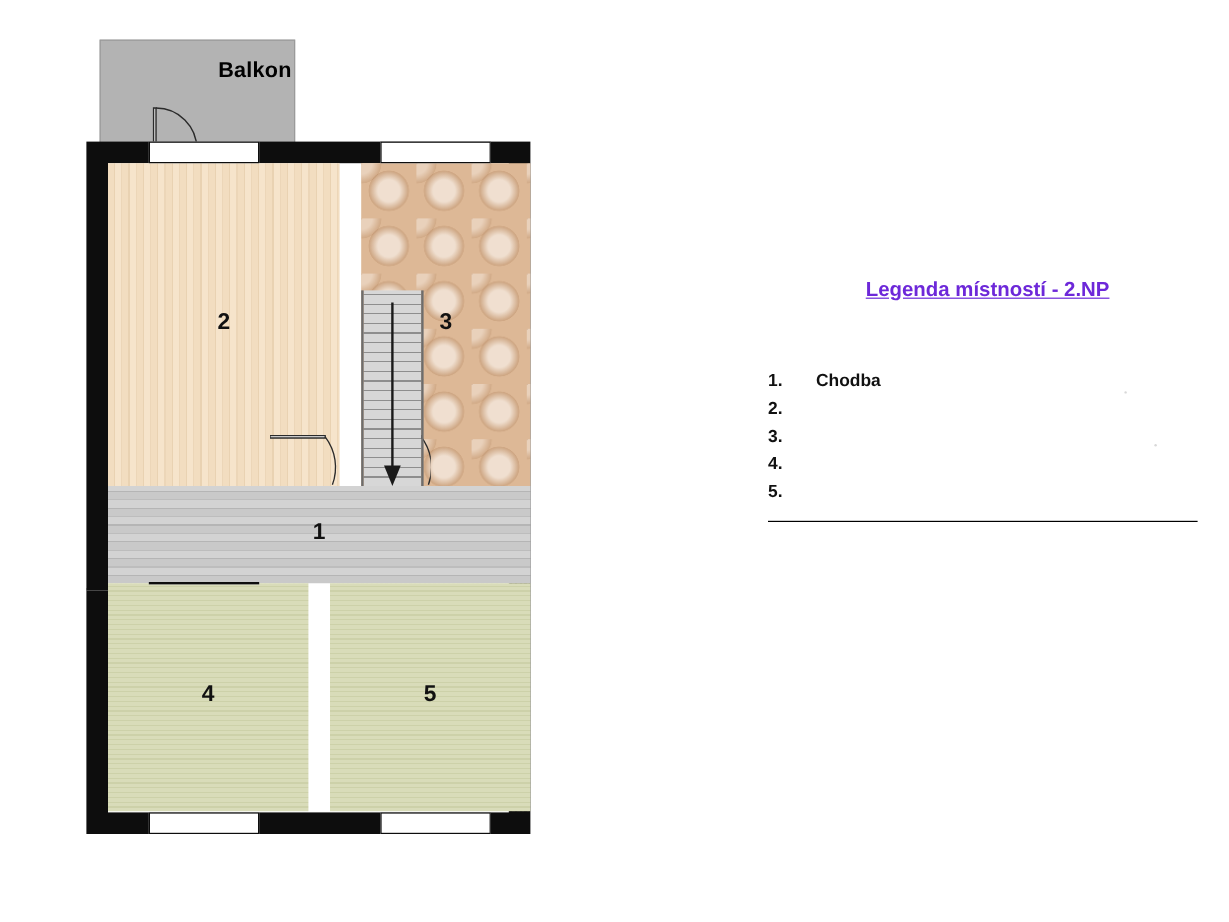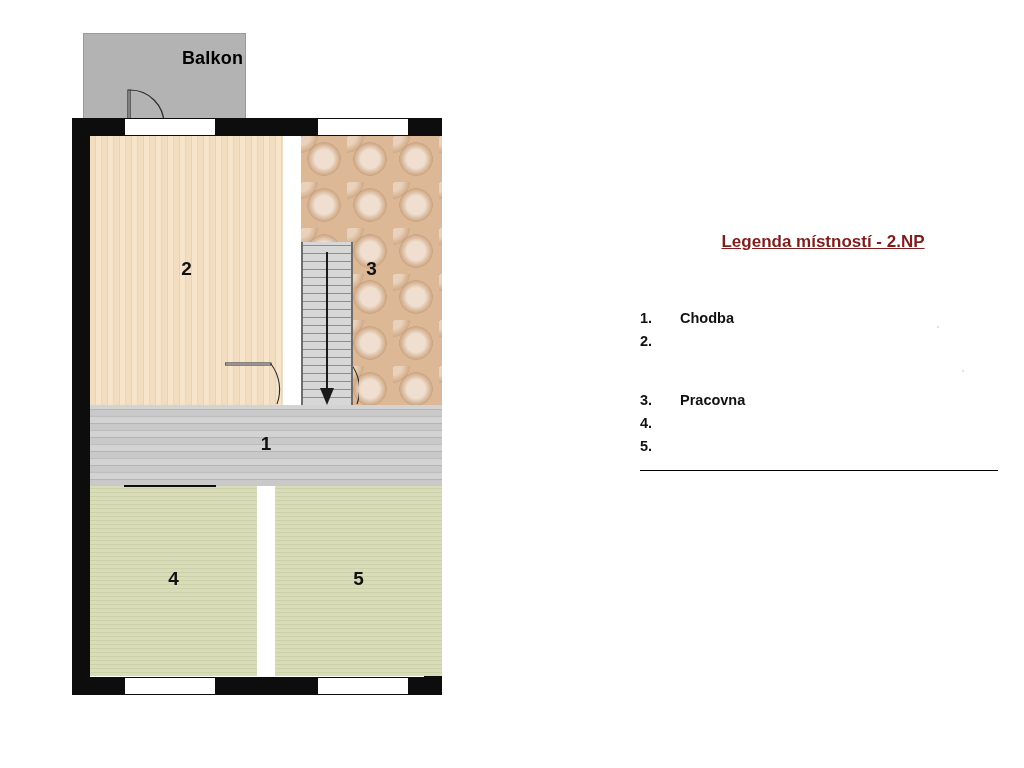--- a/index.html
+++ b/index.html
@@ -197,21 +197,21 @@
   
   #legend {
     position: absolute;
     left: 640px;
     top: 232px;
     width: 360px;
   }
   .legend-title {
     font-size: 17px;
     font-weight: bold;
-    color: #7f1d1d;
+    color: #6d28d9;
     text-decoration: underline;
     text-align: center;
     margin: 0 0 22px 0;
     padding-left: 6px;
   }
   .legend-list {
     margin: 0;
     padding: 0;
     list-style: none;
   }
@@ -315,21 +315,20 @@
   <ul class="legend-list">
     <li class="legend-row">
       <span class="legend-idx">1.</span>
       <span class="legend-label">Chodba</span>
     </li>
     <li class="legend-row">
       <span class="legend-idx">2.</span>
     </li>
     <li class="legend-row">
       <span class="legend-idx">3.</span>
-      <span class="legend-label">Pracovna</span>
     </li>
     <li class="legend-row">
       <span class="legend-idx">4.</span>
     </li>
     <li class="legend-row">
       <span class="legend-idx">5.</span>
     </li>
   </ul>
   <div class="legend-rule"></div>
 </div>

